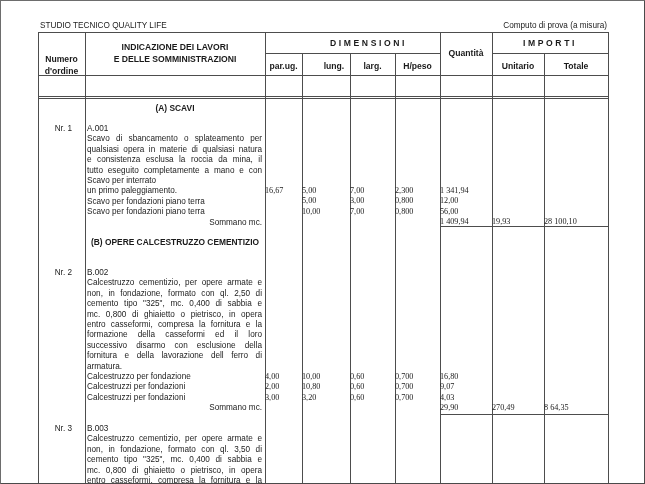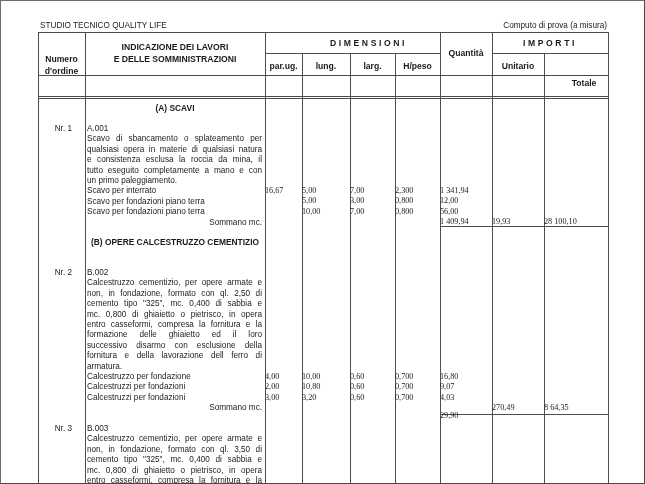--- a/index.html
+++ b/index.html
@@ -58,39 +58,39 @@
   <div class="th" style="left:37px; width:47px; top:52px; line-height:12px;">
     <div>Numero</div>
     <div>d'ordine</div>
   </div>
   <div class="th" style="left:84px; width:180px; top:40px; line-height:12px;">
     <div>INDICAZIONE DEI LAVORI</div>
     <div>E DELLE SOMMINISTRAZIONI</div>
   </div>
   <div class="th spaced" style="left:264px; width:175px; top:37px;margin-left:16px;">DIMENSIONI</div>
   <div class="th" style="left:264px; width:37px; top:60px;">par.ug.</div>
-  <div class="th" style="left:301px; width:48px; top:60px;">lung.</div>
+  <div class="th" style="left:301px; width:48px; top:60px;padding-left:8px;">lung.</div>
   <div class="th" style="left:349px; width:45px; top:60px;">larg.</div>
   <div class="th" style="left:394px; width:45px; top:60px;">H/peso</div>
   <div class="th" style="left:439px; width:52px; top:47px;">Quantità</div>
   <div class="th spaced" style="left:491px; width:116px; top:37px;">IMPORTI</div>
   <div class="th" style="left:491px; width:52px; top:60px;">Unitario</div>
-  <div class="th" style="left:543px; width:64px; top:77px;margin-left:8px;">Totale</div>
+  <div class="th" style="left:543px; width:64px; top:60px;">Totale</div>
 
   <div class="section-title" style="top:102px;">(A) SCAVI</div>
 
   <div class="ord" style="top:123px;">Nr. 1</div>
   <div class="desc" style="top:123px;">
     <span class="line last">A.001</span>
     <span class="line">Scavo di sbancamento o splateamento per</span>
     <span class="line">qualsiasi opera in materie di qualsiasi natura</span>
     <span class="line">e consistenza esclusa la roccia da mina, il</span>
     <span class="line">tutto eseguito completamente a mano e con</span>
+    <span class="line last">Scavo per interrato</span>
     <span class="line last">un primo paleggiamento.</span>
-    <span class="line last">Scavo per interrato</span>
     <span class="line last">Scavo per fondazioni piano terra</span>
     <span class="line last">Scavo per fondazioni piano terra</span>
     <span class="line last" style="text-align:right; text-align-last:right;">Sommano mc.</span>
   </div>
 
   <div class="cell num" style="left:264px; width:34px; top:185px;">16,67</div>
   <div class="cell num" style="left:301px; width:45px; top:185px;">5,00</div>
   <div class="cell num" style="left:349px; width:42px; top:185px;">7,00</div>
   <div class="cell num" style="left:394px; width:42px; top:185px;">2,300</div>
   <div class="cell num" style="left:439px; width:49px; top:185px;">1 341,94</div>
@@ -112,21 +112,21 @@
   <div class="section-title" style="top:236px;">(B) OPERE CALCESTRUZZO CEMENTIZIO</div>
 
   <div class="ord" style="top:267px;">Nr. 2</div>
   <div class="desc" style="top:267px;">
     <span class="line last">B.002</span>
     <span class="line">Calcestruzzo cementizio, per opere armate e</span>
     <span class="line">non, in fondazione, formato con ql. 2,50 di</span>
     <span class="line">cemento tipo "325", mc. 0,400 di sabbia e</span>
     <span class="line">mc. 0,800 di ghiaietto o pietrisco, in opera</span>
     <span class="line">entro casseformi, compresa la fornitura e la</span>
-    <span class="line">formazione delle ghiaietto ed il loro</span>
+    <span class="line">formazione della casseformi ed il loro</span>
     <span class="line">successivo disarmo con esclusione della</span>
     <span class="line">fornitura e della lavorazione dell ferro di</span>
     <span class="line last">armatura.</span>
     <span class="line last">Calcestruzzo per fondazione</span>
     <span class="line last">Calcestruzzi per fondazioni</span>
     <span class="line last">Calcestruzzi per fondazioni</span>
     <span class="line last" style="text-align:right; text-align-last:right;">Sommano mc.</span>
   </div>
 
   <div class="cell num" style="left:264px; width:34px; top:371px;">4,00</div>
@@ -140,21 +140,21 @@
   <div class="cell num" style="left:349px; width:42px; top:381.4px;">0,60</div>
   <div class="cell num" style="left:394px; width:42px; top:381.4px;">0,700</div>
   <div class="cell num" style="left:439px; width:49px; top:381.4px;">9,07</div>
 
   <div class="cell num" style="left:264px; width:34px; top:391.8px;">3,00</div>
   <div class="cell num" style="left:301px; width:45px; top:391.8px;">3,20</div>
   <div class="cell num" style="left:349px; width:42px; top:391.8px;">0,60</div>
   <div class="cell num" style="left:394px; width:42px; top:391.8px;">0,700</div>
   <div class="cell num" style="left:439px; width:49px; top:391.8px;">4,03</div>
 
-  <div class="cell num" style="left:439px; width:49px; top:402px;margin-top:8px;">29,90</div>
+  <div class="cell num" style="left:439px; width:49px; top:402px;">29,90</div>
   <div class="cell num" style="left:491px; width:49px; top:402px;">270,49</div>
   <div class="cell num" style="left:543px; width:61px; top:402px;">8 64,35</div>
 
   <div class="ord" style="top:423px;">Nr. 3</div>
   <div class="desc" style="top:423px;">
     <span class="line last">B.003</span>
     <span class="line">Calcestruzzo cementizio, per opere armate e</span>
     <span class="line">non, in fondazione, formato con ql. 3,50 di</span>
     <span class="line">cemento tipo "325", mc. 0,400 di sabbia e</span>
     <span class="line">mc. 0,800 di ghiaietto o pietrisco, in opera</span>

